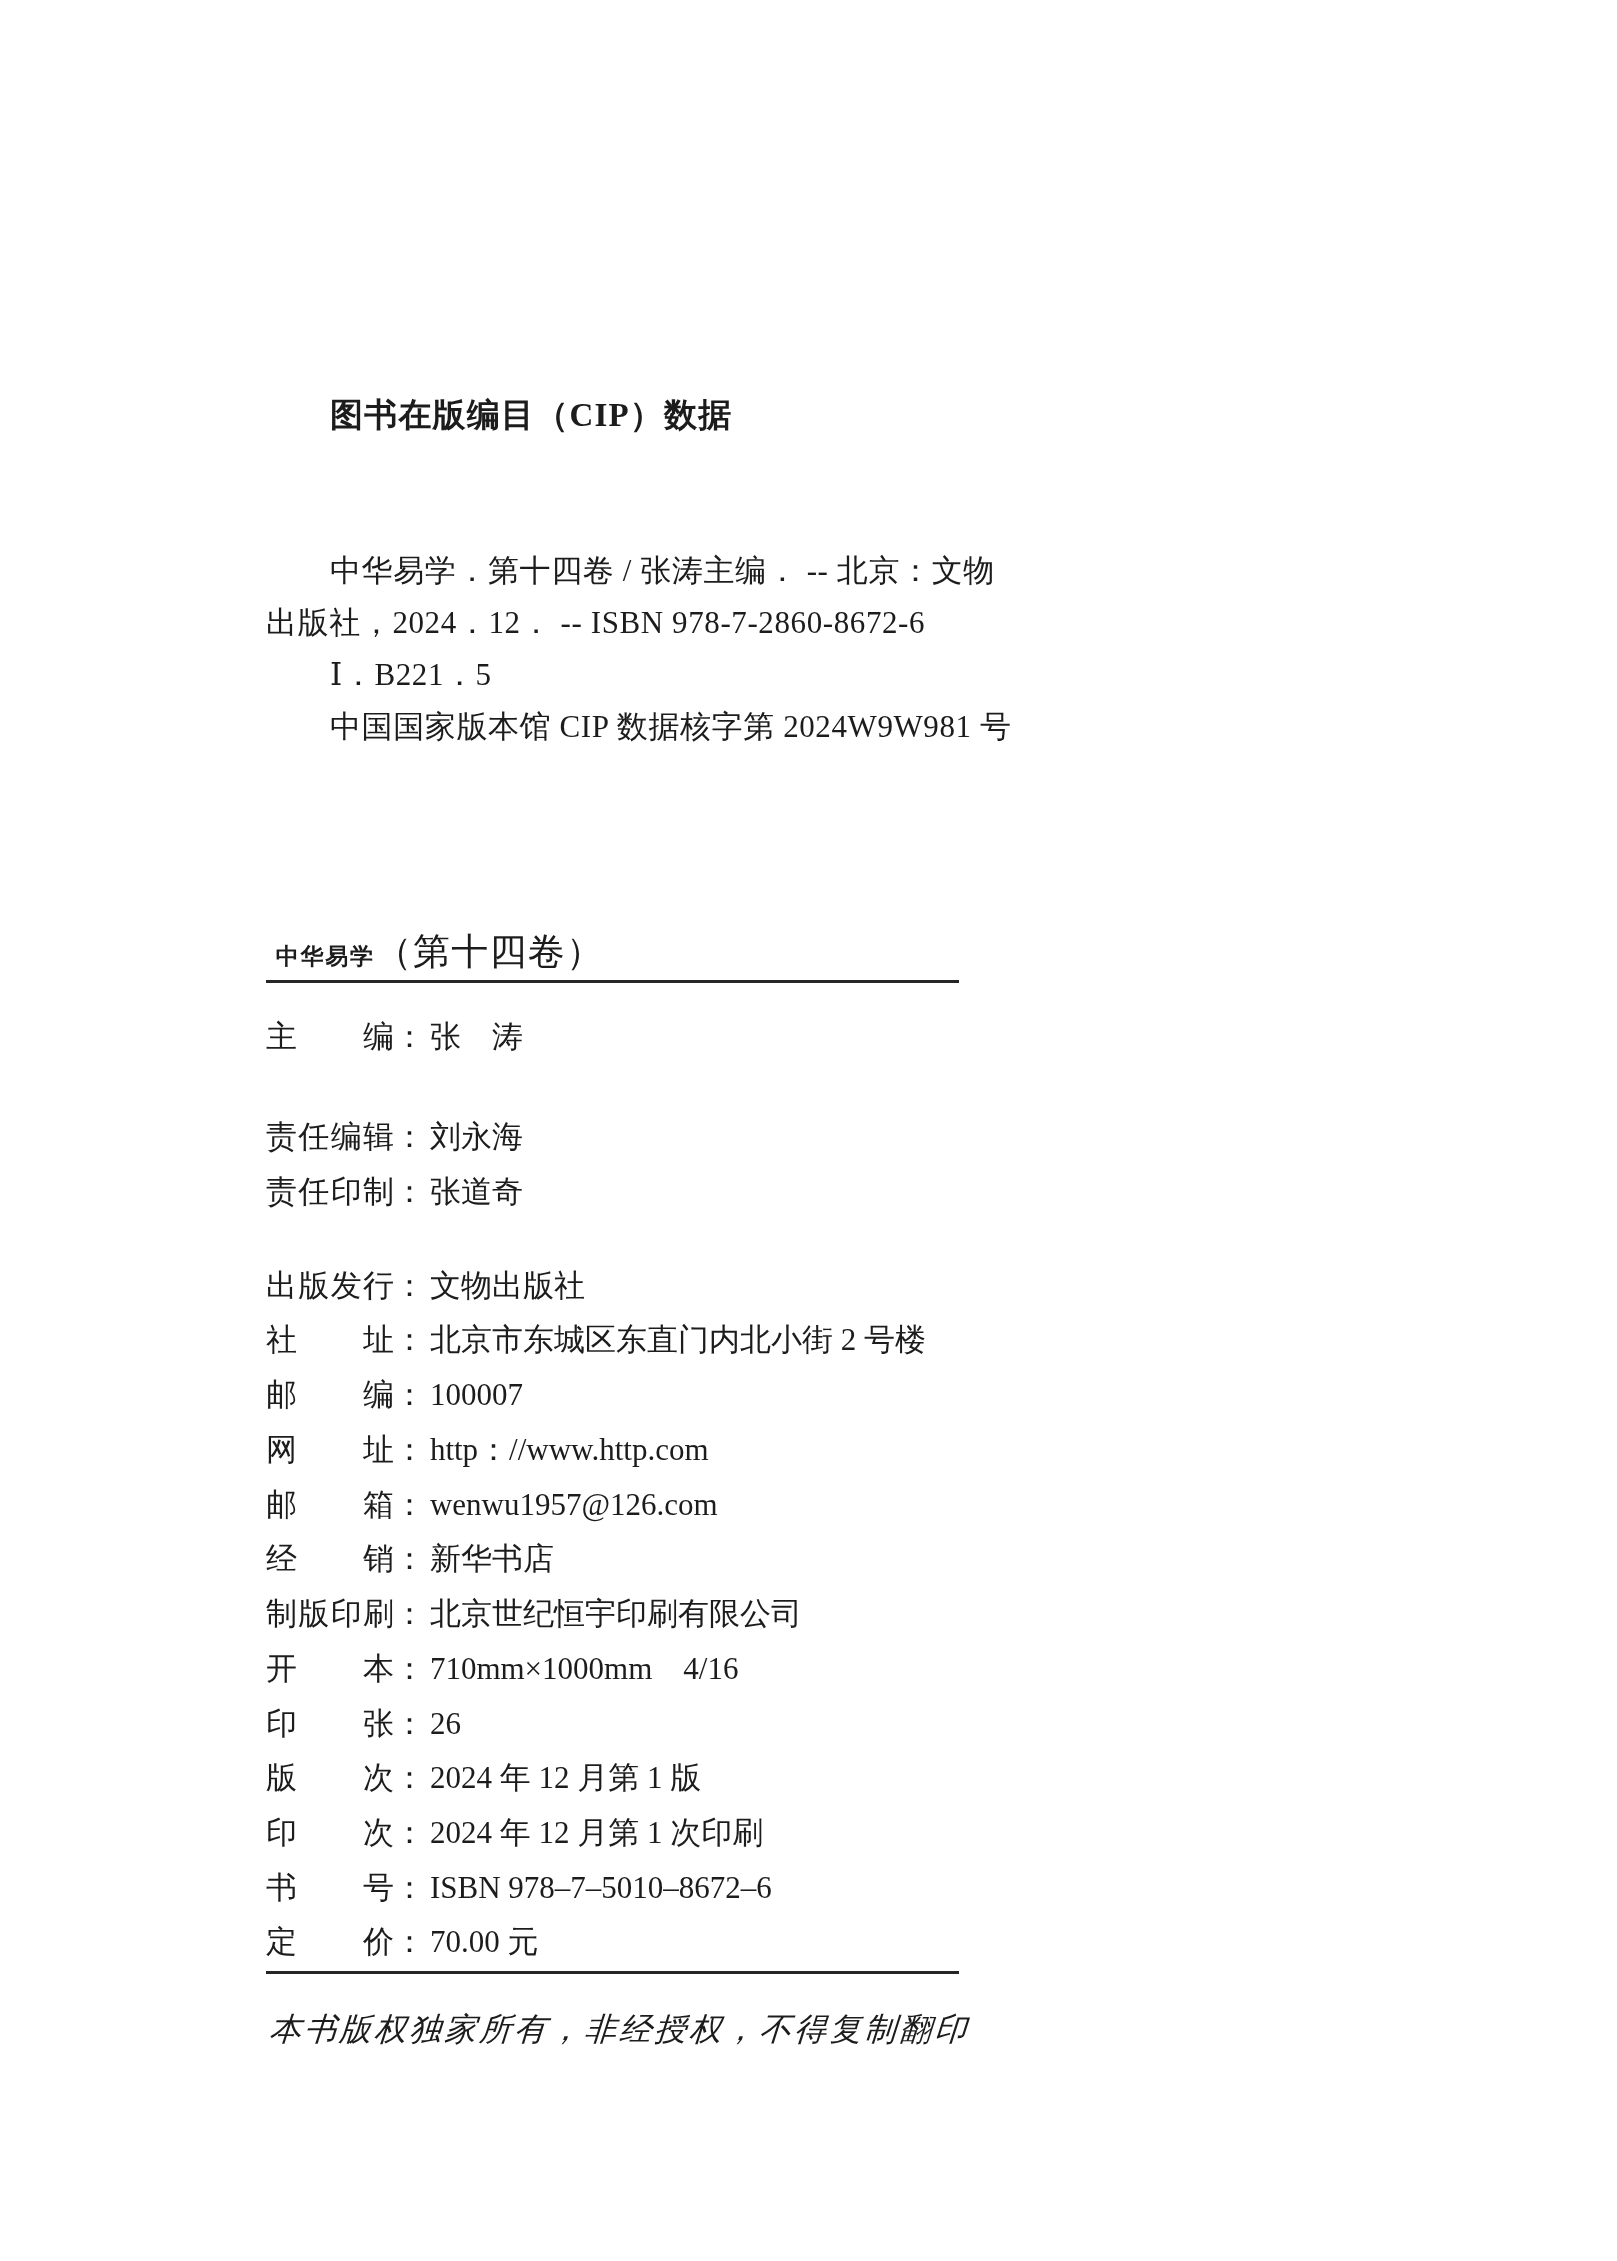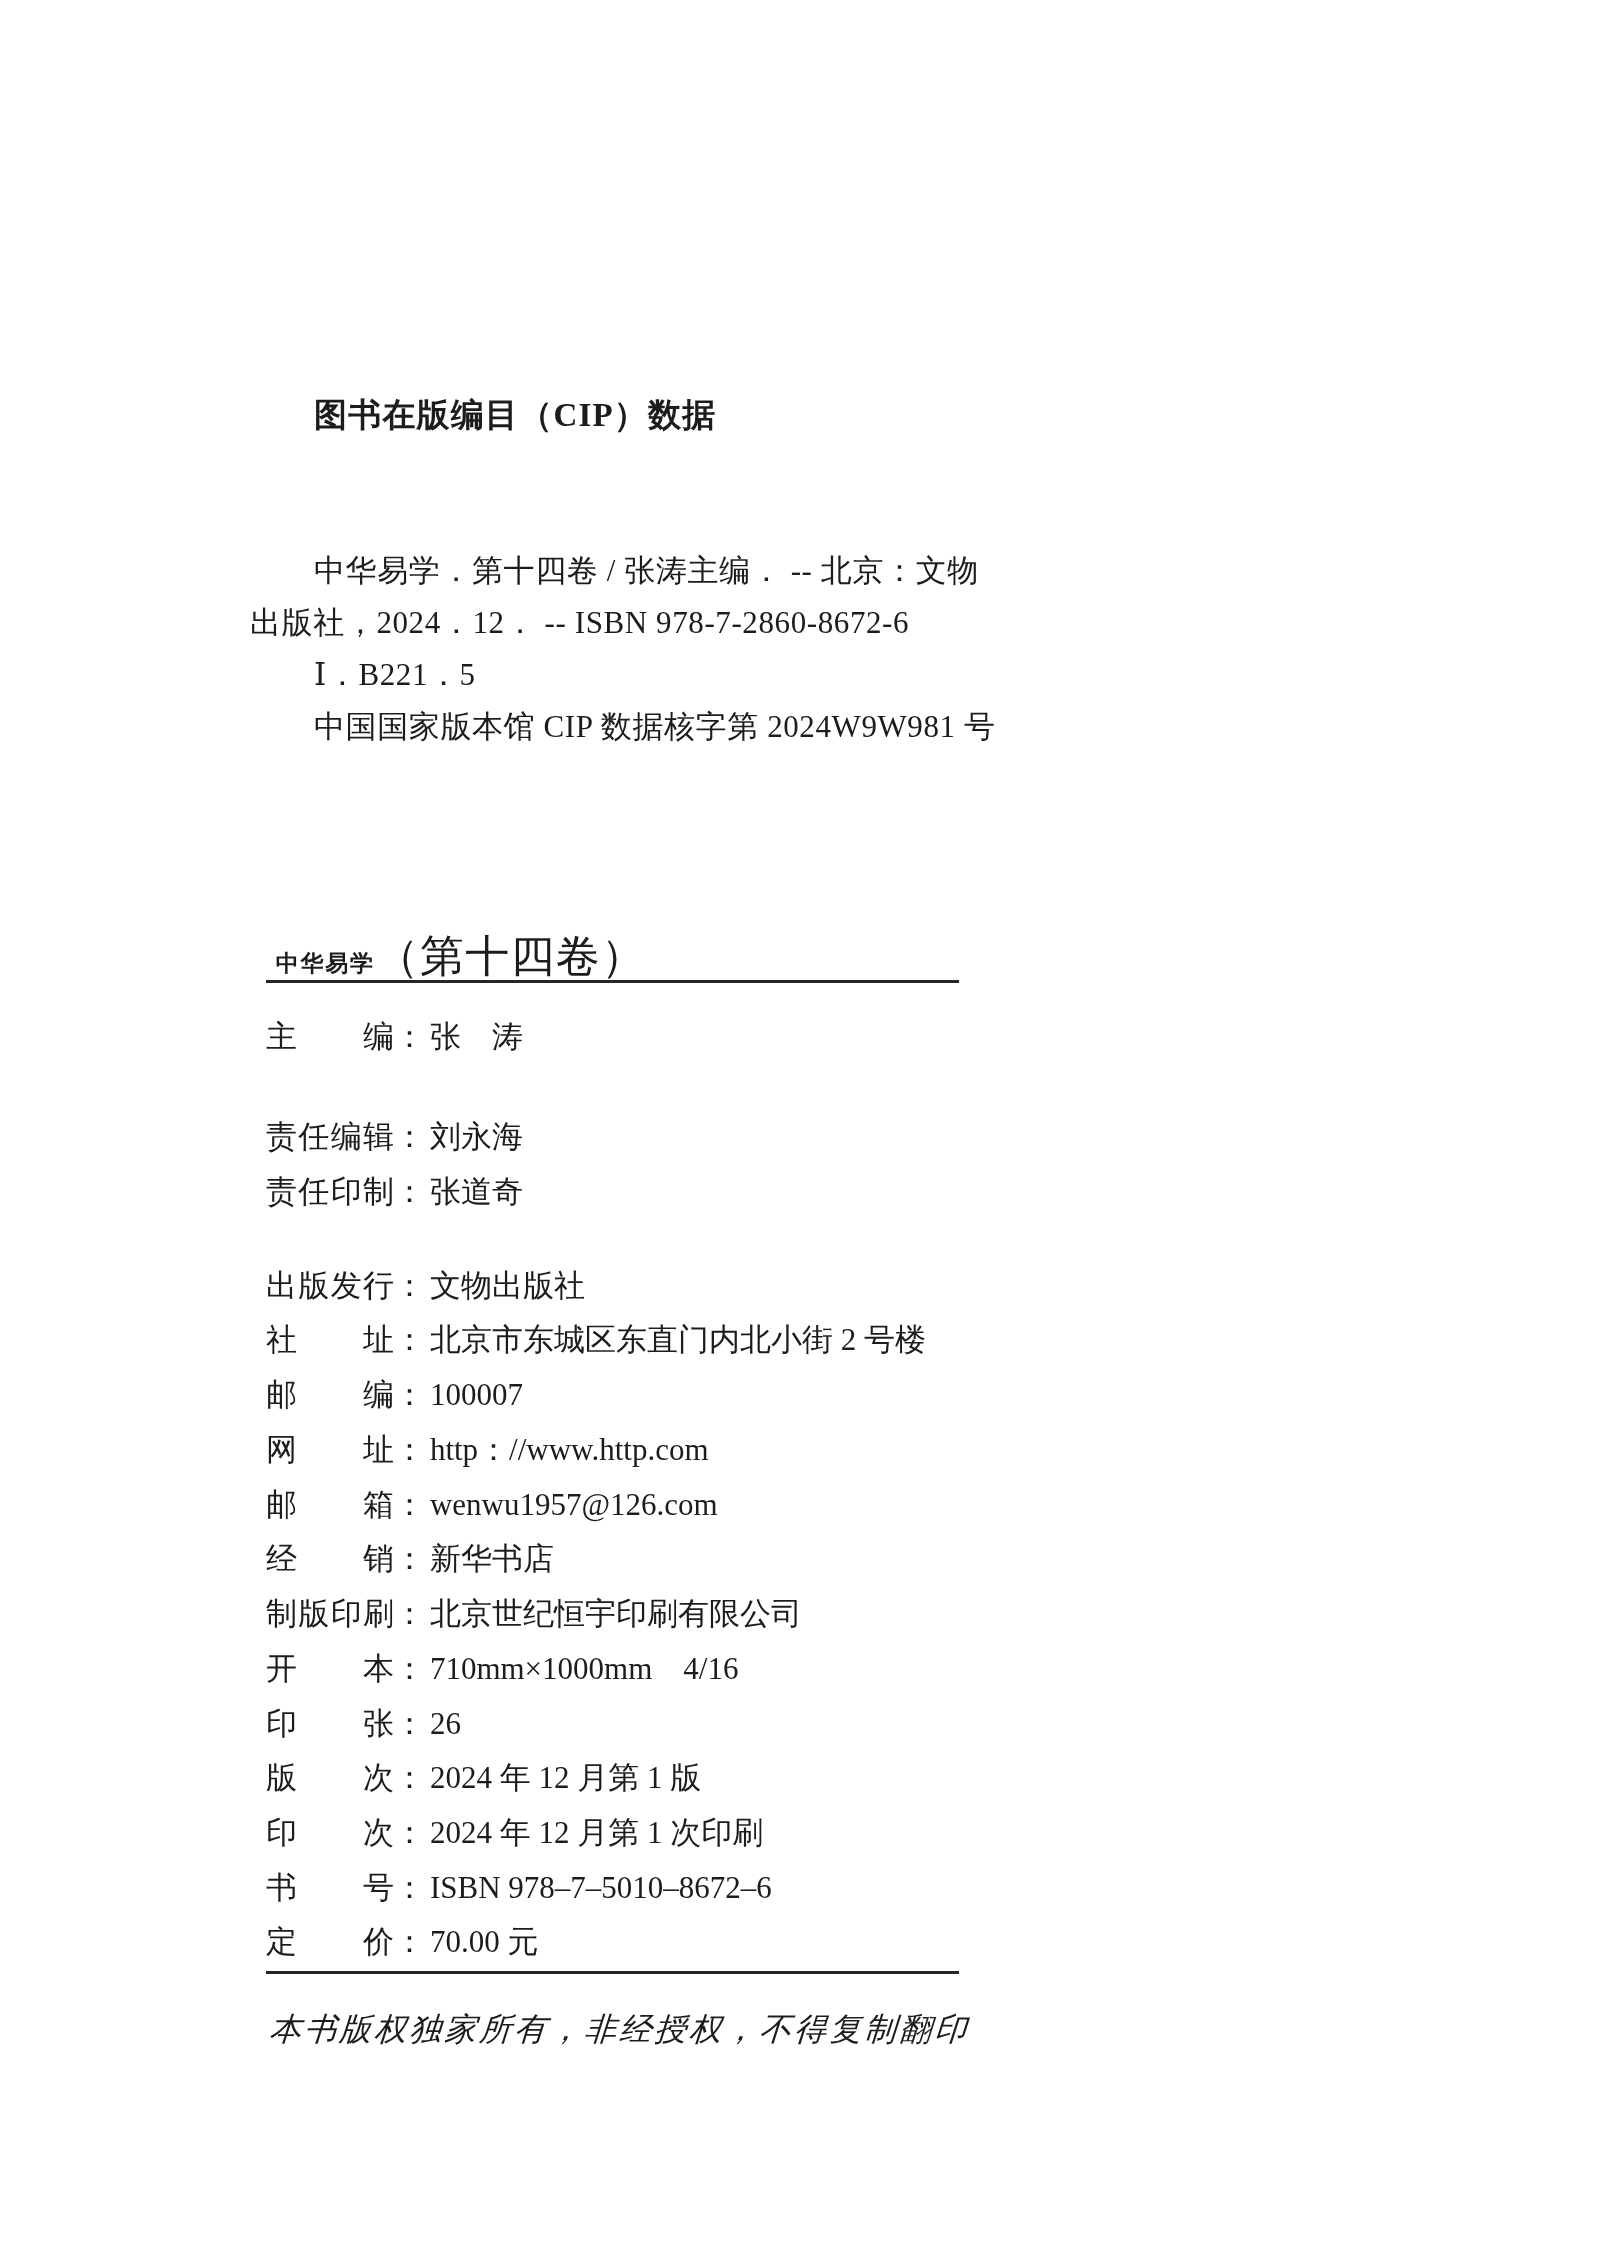--- a/index.html
+++ b/index.html
@@ -8,21 +8,21 @@
     width:1618px;
     height:2261px;
     background:#ffffff;
     color:#1c1c1c;
     font-family:"Liberation Serif","DejaVu Serif",serif;
     overflow:hidden;
   }
   
   .cip{
     position:absolute;
-    left:250px;
+    left:266px;
     top:285px;
     font-size:31px;
     line-height:52px;
     white-space:pre;
   }
   .cip-heading{
     font-weight:bold;
     font-size:33px;
     padding-left:64px;
     letter-spacing:1.2px;
@@ -36,21 +36,21 @@
     top:916px;
     white-space:pre;
   }
   .title-main{
     font-family:"Liberation Sans","DejaVu Sans",sans-serif;
     font-weight:bold;
     font-size:23px;
     letter-spacing:1.8px;
   }
   .title-sub{
-    font-size:44px;
+    font-size:37px;
     letter-spacing:1.2px;
   }
   .rule{
     position:absolute;
     left:266px;
     width:693px;
     height:3px;
     background:#262626;
   }
   .rule-top{top:980px;}

